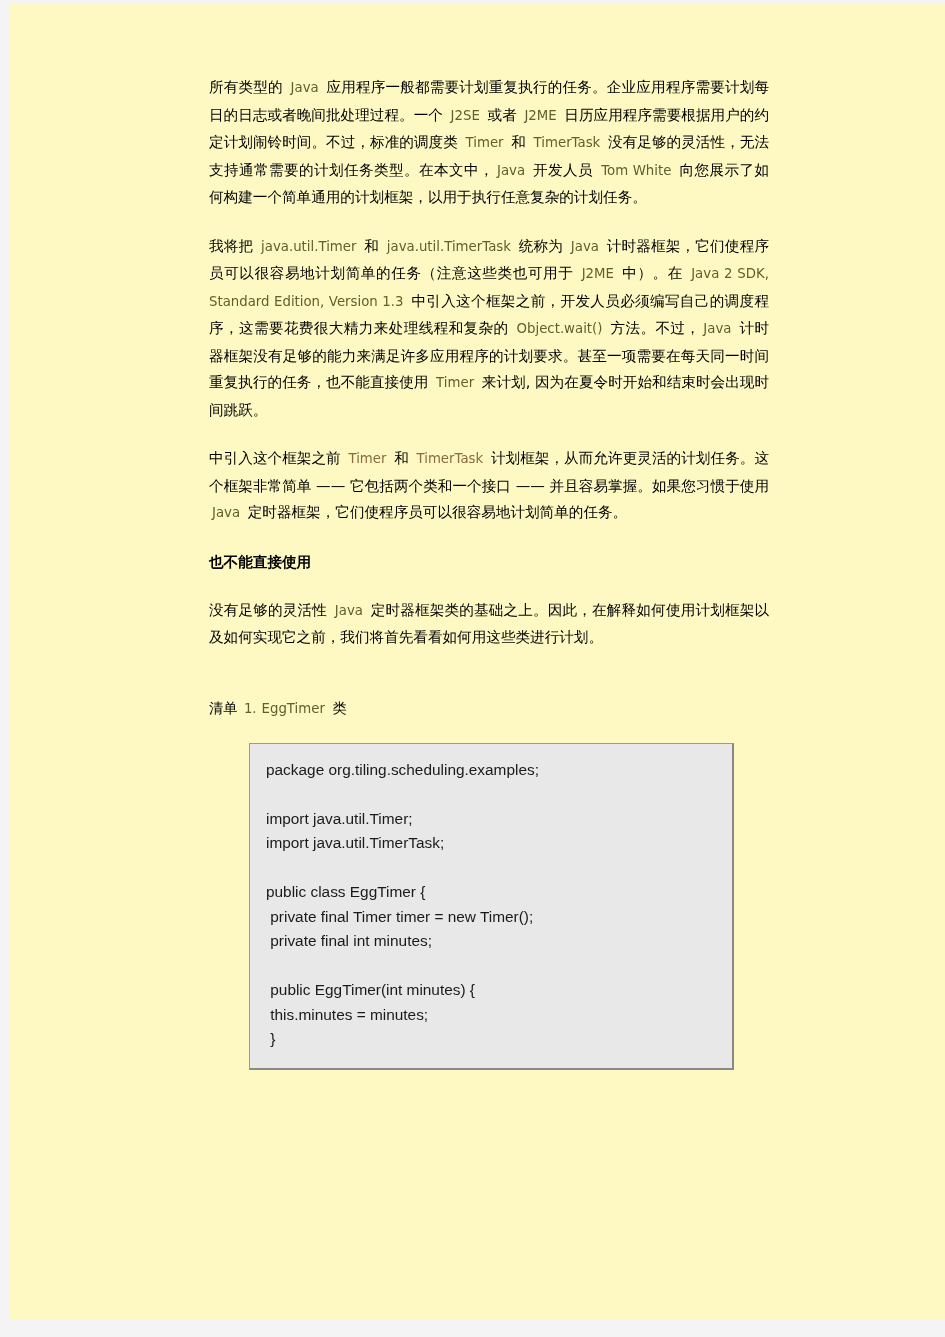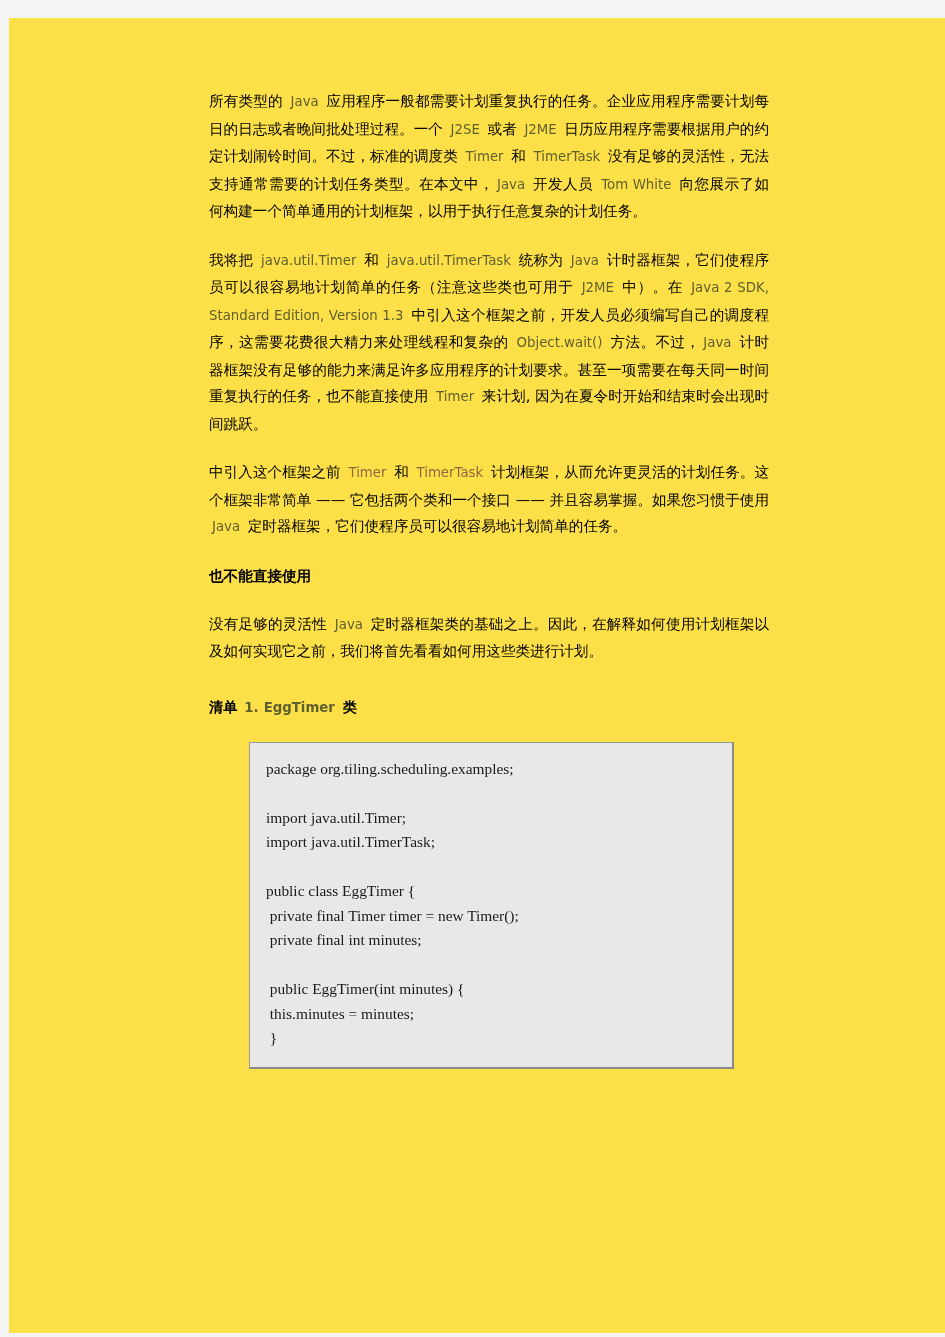--- a/index.html
+++ b/index.html
@@ -9,24 +9,24 @@
   }
   body {
     width: 945px;
     height: 1337px;
     font-family: "DejaVu Sans", sans-serif;
     overflow: hidden;
   }
   #page-wrap {
     position: absolute;
     left: 9px;
-    top: 18px;
+    top: 4px;
     width: 936px;
     height: 1315px;
-    background: #fde047;
+    background: #fef9c3;
     box-sizing: border-box;
   }
   #content {
     position: absolute;
     left: 200px;
     top: 70px;
     width: 560px;
   }
 
   p.para {
@@ -59,37 +59,36 @@
     font-size: 13.3px;
     color: #8a6a40;
     padding: 0 3px;
   }
   span.num {
     color: #60602e;
     font-size: 13.3px;
     padding: 0 2px;
   }
   p.listing-caption {
-    margin: 30px 0 22px 0;
+    margin: 45px 0 22px 0;
     font-size: 14.2px;
     line-height: 24px;
     color: #000000;
-    font-weight: bold;
   }
 
   pre.codeblock {
     margin: 0;
     background: #e8e8e8;
     border: 1px solid #9a9a9a;
     border-right: 2px solid #8a8a8a;
     border-bottom: 2px solid #8a8a8a;
     padding: 14px 16px 16px 16px;
     width: 450px;
     box-sizing: content-box;
-    font-family: Liberation Serif, serif;
+    font-family: Liberation Sans, sans-serif;
     font-size: 15.4px;
     line-height: 24.5px;
     color: #1a1a1a;
     white-space: pre;
     overflow: hidden;
     position: relative;
     left: 40px;
   }
 </style>
 </head>

